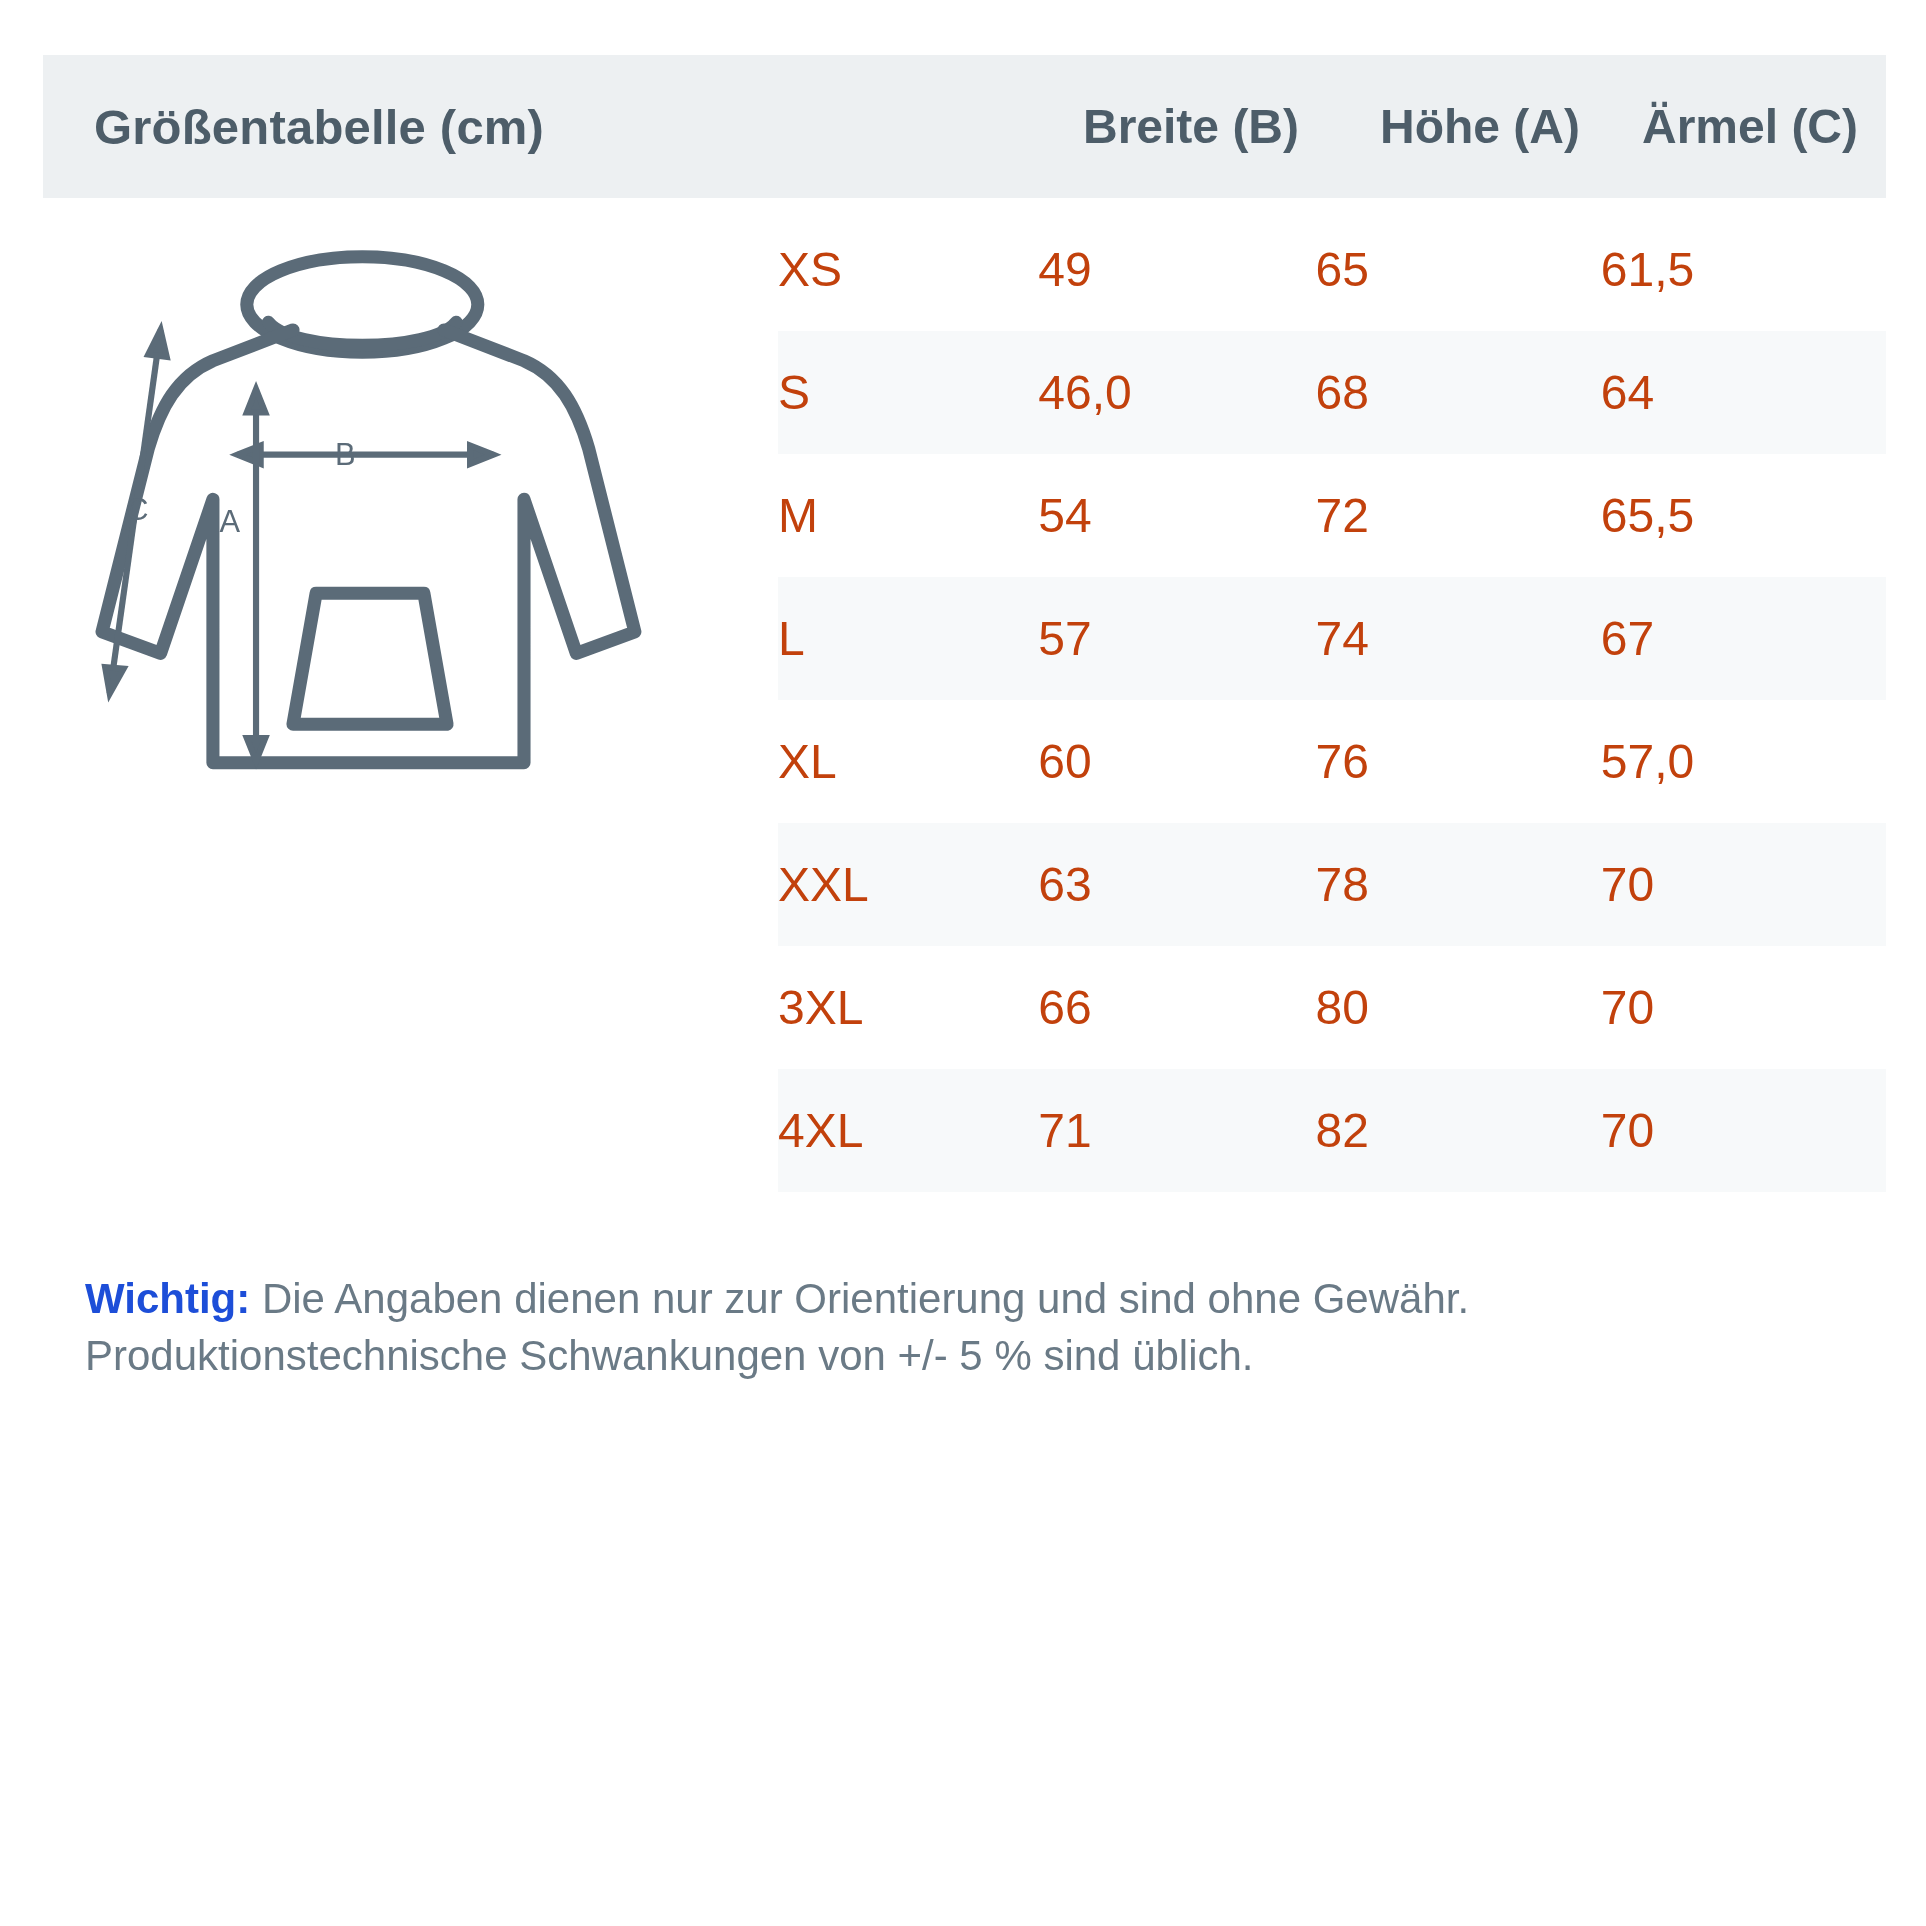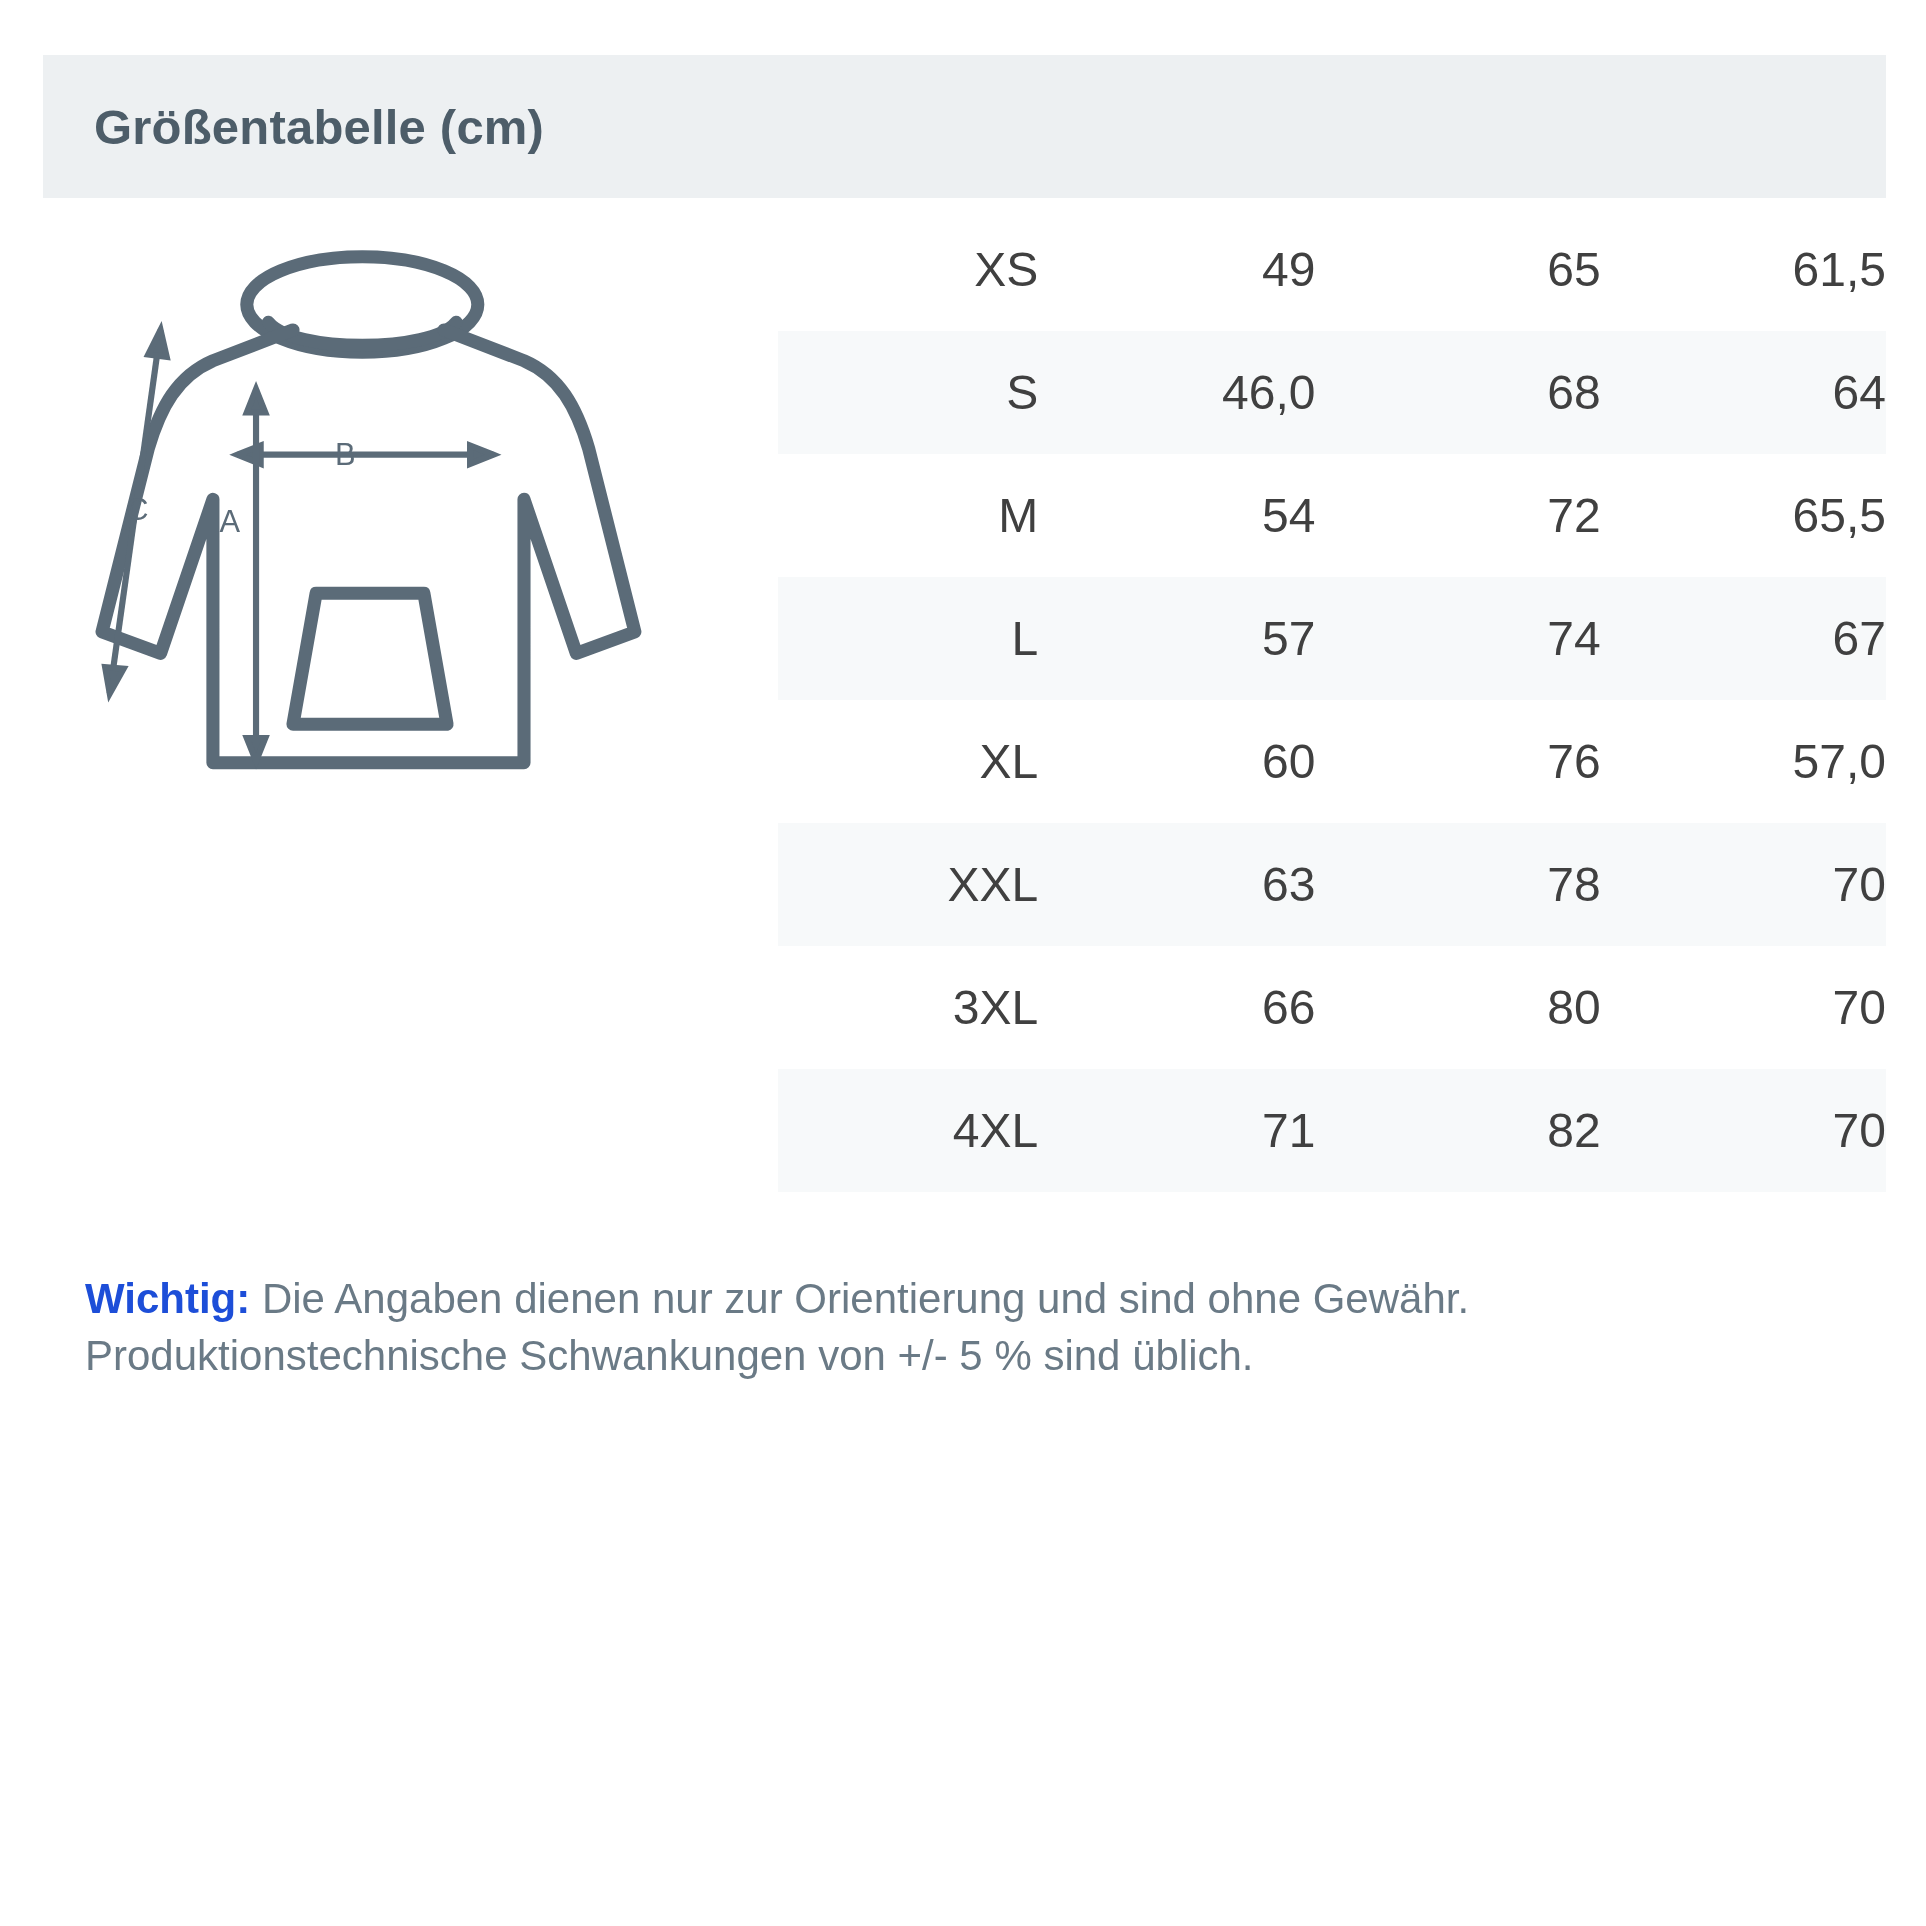--- a/index.html
+++ b/index.html
@@ -80,22 +80,22 @@
     width: 1108px;
   }
   .size-table {
     border-collapse: collapse;
     width: 1108px;
     table-layout: fixed;
   }
   .size-table td {
     height: 123px;
     font-size: 48px;
-    color: #404040;
-    text-align: right;
+    color: #c2410c;
+    text-align: left;
     vertical-align: middle;
     padding: 0;
     border: none;
   }
   .size-table tr.alt td {
     background: #f7f9fa;
   }
   .col-size   { width: 260px; }
   .col-b      { width: 277px; }
   .col-a      { width: 285px; }
@@ -116,20 +116,25 @@
     font-weight: bold;
   }
 </style>
 </head>
 <body>
 
 <div class="page">
 
   <div class="header-band">
     <div class="header-title">Größentabelle (cm)</div>
+    <div class="header-cols">
+      <div class="header-col hc-breadth">Breite (B)</div>
+      <div class="header-col hc-height">Höhe (A)</div>
+      <div class="header-col hc-sleeve">Ärmel (C)</div>
+    </div>
   </div>
 
   <div class="garment">
     <svg viewBox="0 0 900 760" width="693" height="586" xmlns="http://www.w3.org/2000/svg">
       <g fill="none" stroke="#5b6b78" stroke-width="17" stroke-linejoin="round" stroke-linecap="round">
 
         <ellipse cx="390" cy="95" rx="150" ry="62"></ellipse>
 
         <path d="M268 118 C300 158 480 158 512 118"></path>
 

